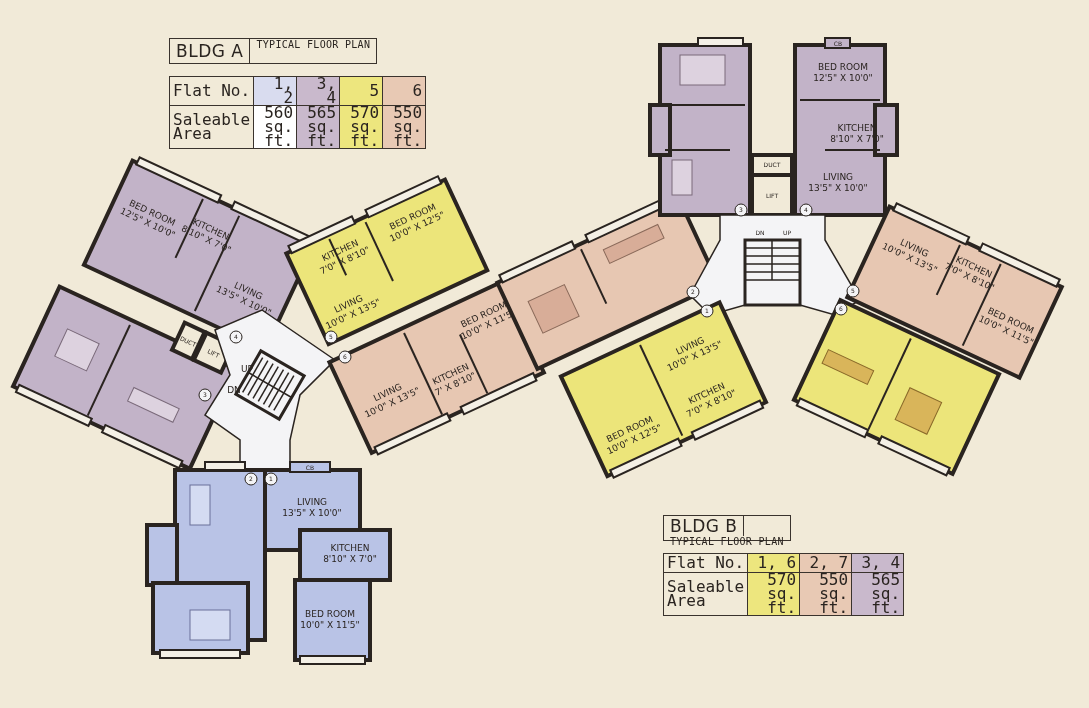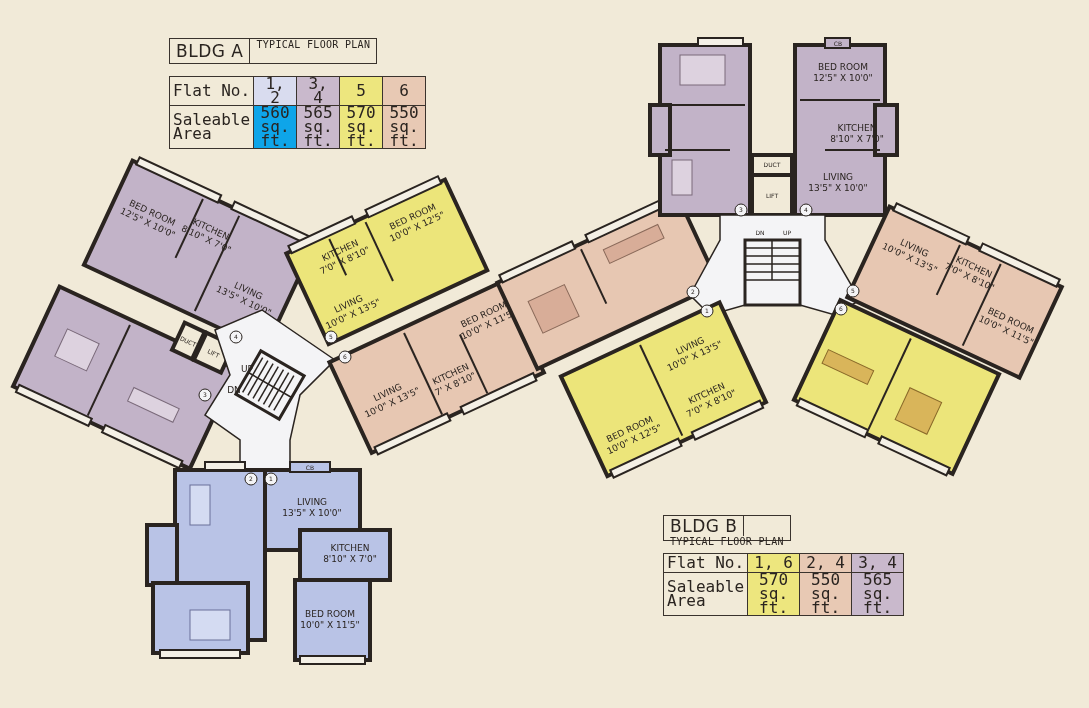--- a/index.html
+++ b/index.html
@@ -1,21 +1,21 @@
 <!DOCTYPE html>
 <html><head>
 <meta charset="utf-8">
 <style>
   html,body{margin:0;padding:0;}
   body{width:1089px;height:708px;background:#f1ead8;position:relative;overflow:hidden;font-family:"DejaVu Sans Mono","Liberation Mono",monospace;color:#2a2420;}
   .title-box{position:absolute;display:flex;border:1.5px solid #3a332d;height:24px;align-items:flex-start;font-size:15px;background:transparent;}
   .title-box .bldg{padding:0 6px;border-right:1.5px solid #3a332d;height:100%;display:flex;align-items:center;font-family:"DejaVu Sans",sans-serif;font-size:17px;letter-spacing:0.5px;}
   .title-box .sub{padding:0 6px;font-size:10px;letter-spacing:0.3px;}
   table.area{position:absolute;border-collapse:collapse;font-size:16px;}
-  table.area td{border:1.5px solid #3a332d;text-align:center;padding:0 3px;line-height:14px;}
+  table.area td{border:1.5px solid #3a332d;text-align:right;padding:0 3px;line-height:14px;}
   table.area td.lbl{text-align:left;background:#f1ead8;}
   .plan{position:absolute;left:0;top:0;}
   .rlabel{font-family:"DejaVu Sans",sans-serif;font-size:9px;fill:#2a2420;text-anchor:middle;}
   .small{font-family:"DejaVu Sans",sans-serif;font-size:6px;fill:#2a2420;text-anchor:middle;}
 </style>
 </head>
 <body>
 
 <svg class="plan" width="1089" height="708" viewBox="0 0 1089 708">
   <defs>
@@ -250,38 +250,38 @@
   <tbody>
       <tr>
     <td class="lbl" style="height:18px;">Flat No.</td>
     <td style="background:#d9dcef;width:36px;">1, 2</td>
     <td style="background:#c9b9cc;width:36px;">3, 4</td>
     <td style="background:#ede67e;width:36px;">5</td>
     <td style="background:#e8c9b4;width:36px;">6</td>
   </tr>
   <tr>
     <td class="lbl" style="width:54px;white-space:normal;">Saleable Area</td>
-    <td style="background:#0ea5e9;"><span>560</span><br><span>sq. ft.</span></td>
+    <td style="background:#ffffff;"><span>560</span><br><span>sq. ft.</span></td>
     <td style="background:#c9b9cc;"><span>565</span><br><span>sq. ft.</span></td>
     <td style="background:#ede67e;"><span>570</span><br><span>sq. ft.</span></td>
     <td style="background:#e8c9b4;"><span>550</span><br><span>sq. ft.</span></td>
   </tr>
 </tbody>
   </table>
 
 <div class="title-box" style="left:663px;top:515px;flex-direction:column;">
   <span class="bldg">BLDG B</span>
   <span class="sub">TYPICAL FLOOR PLAN</span>
 </div>
 <table class="area" style="left:663px;top:553px;">
   <tbody>
       <tr>
     <td class="lbl" style="height:18px;width:58px;">Flat No.</td>
     <td style="background:#ede67e;width:45px;margin-top:48px;">1, 6</td>
-    <td style="background:#e8c9b4;width:45px;">2, 4</td>
+    <td style="background:#e8c9b4;width:45px;">2, 7</td>
     <td style="background:#c9b9cc;width:45px;">3, 4</td>
   </tr>
   <tr>
     <td class="lbl" style="white-space:normal;">Saleable Area</td>
     <td style="background:#ede67e;"><span>570</span><br><span>sq. ft.</span></td>
     <td style="background:#e8c9b4;"><span>550</span><br><span>sq. ft.</span></td>
     <td style="background:#c9b9cc;"><span>565</span><br><span>sq. ft.</span></td>
   </tr>
 </tbody>
   </table>

